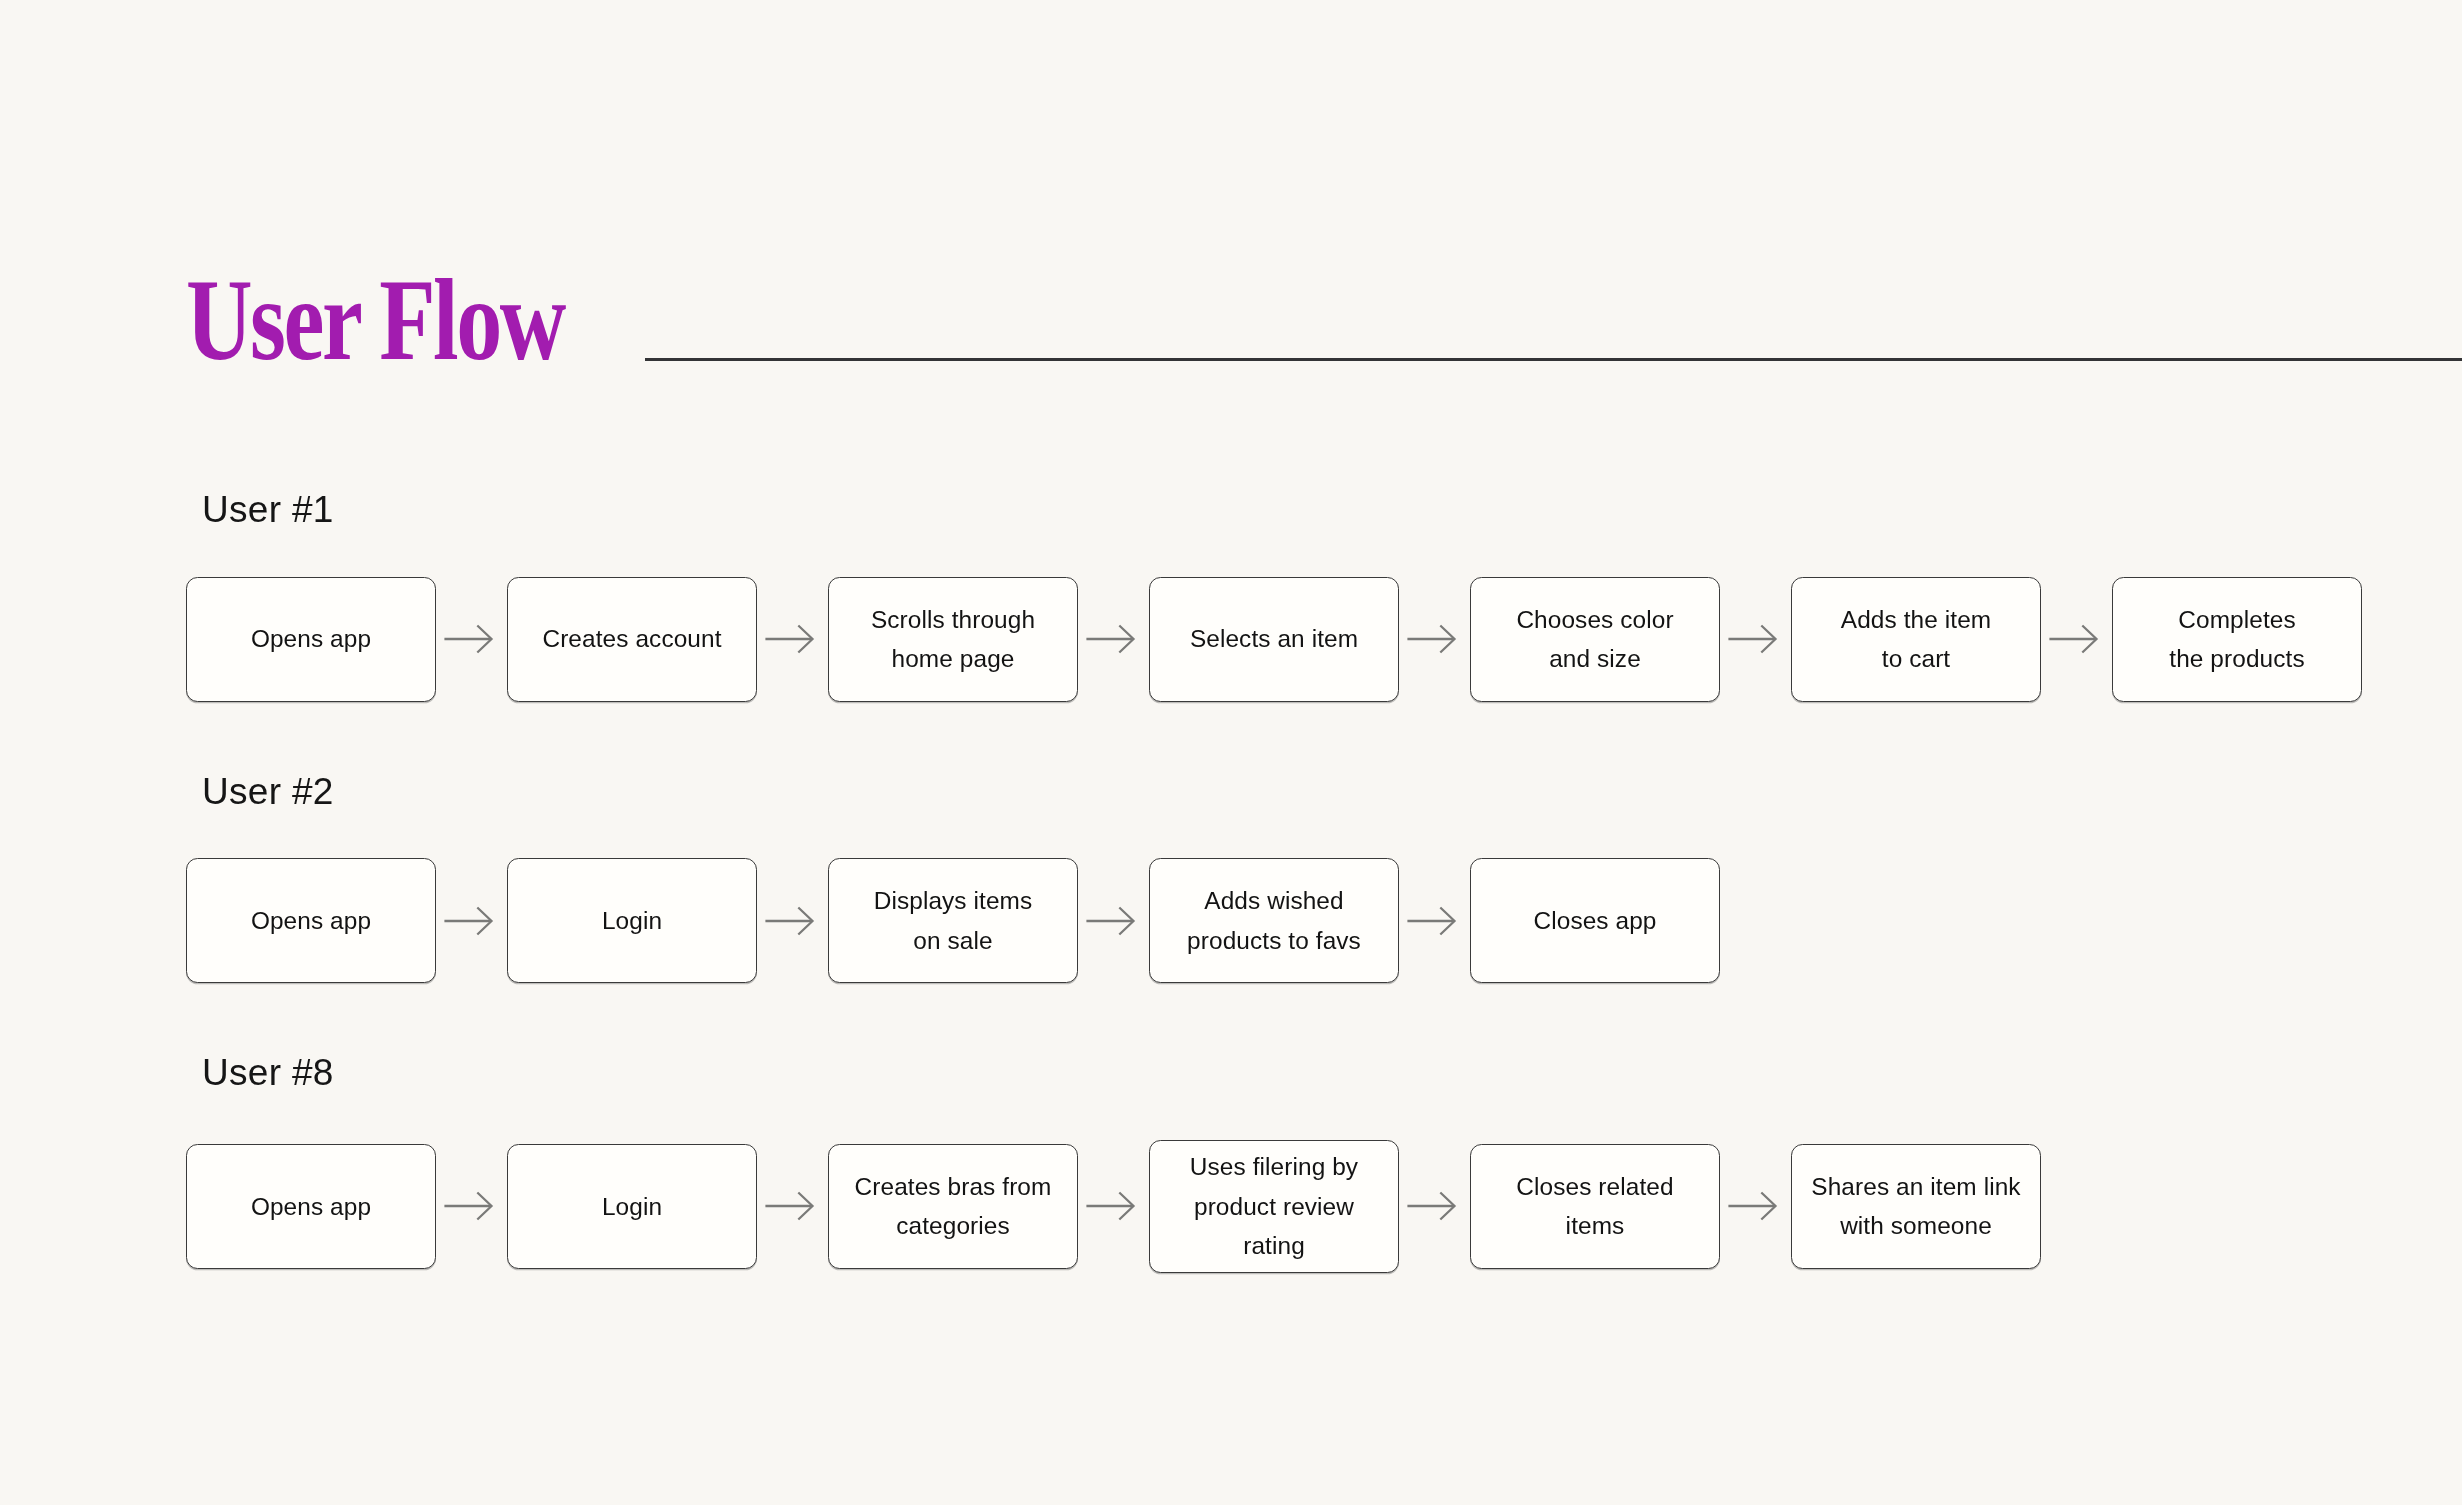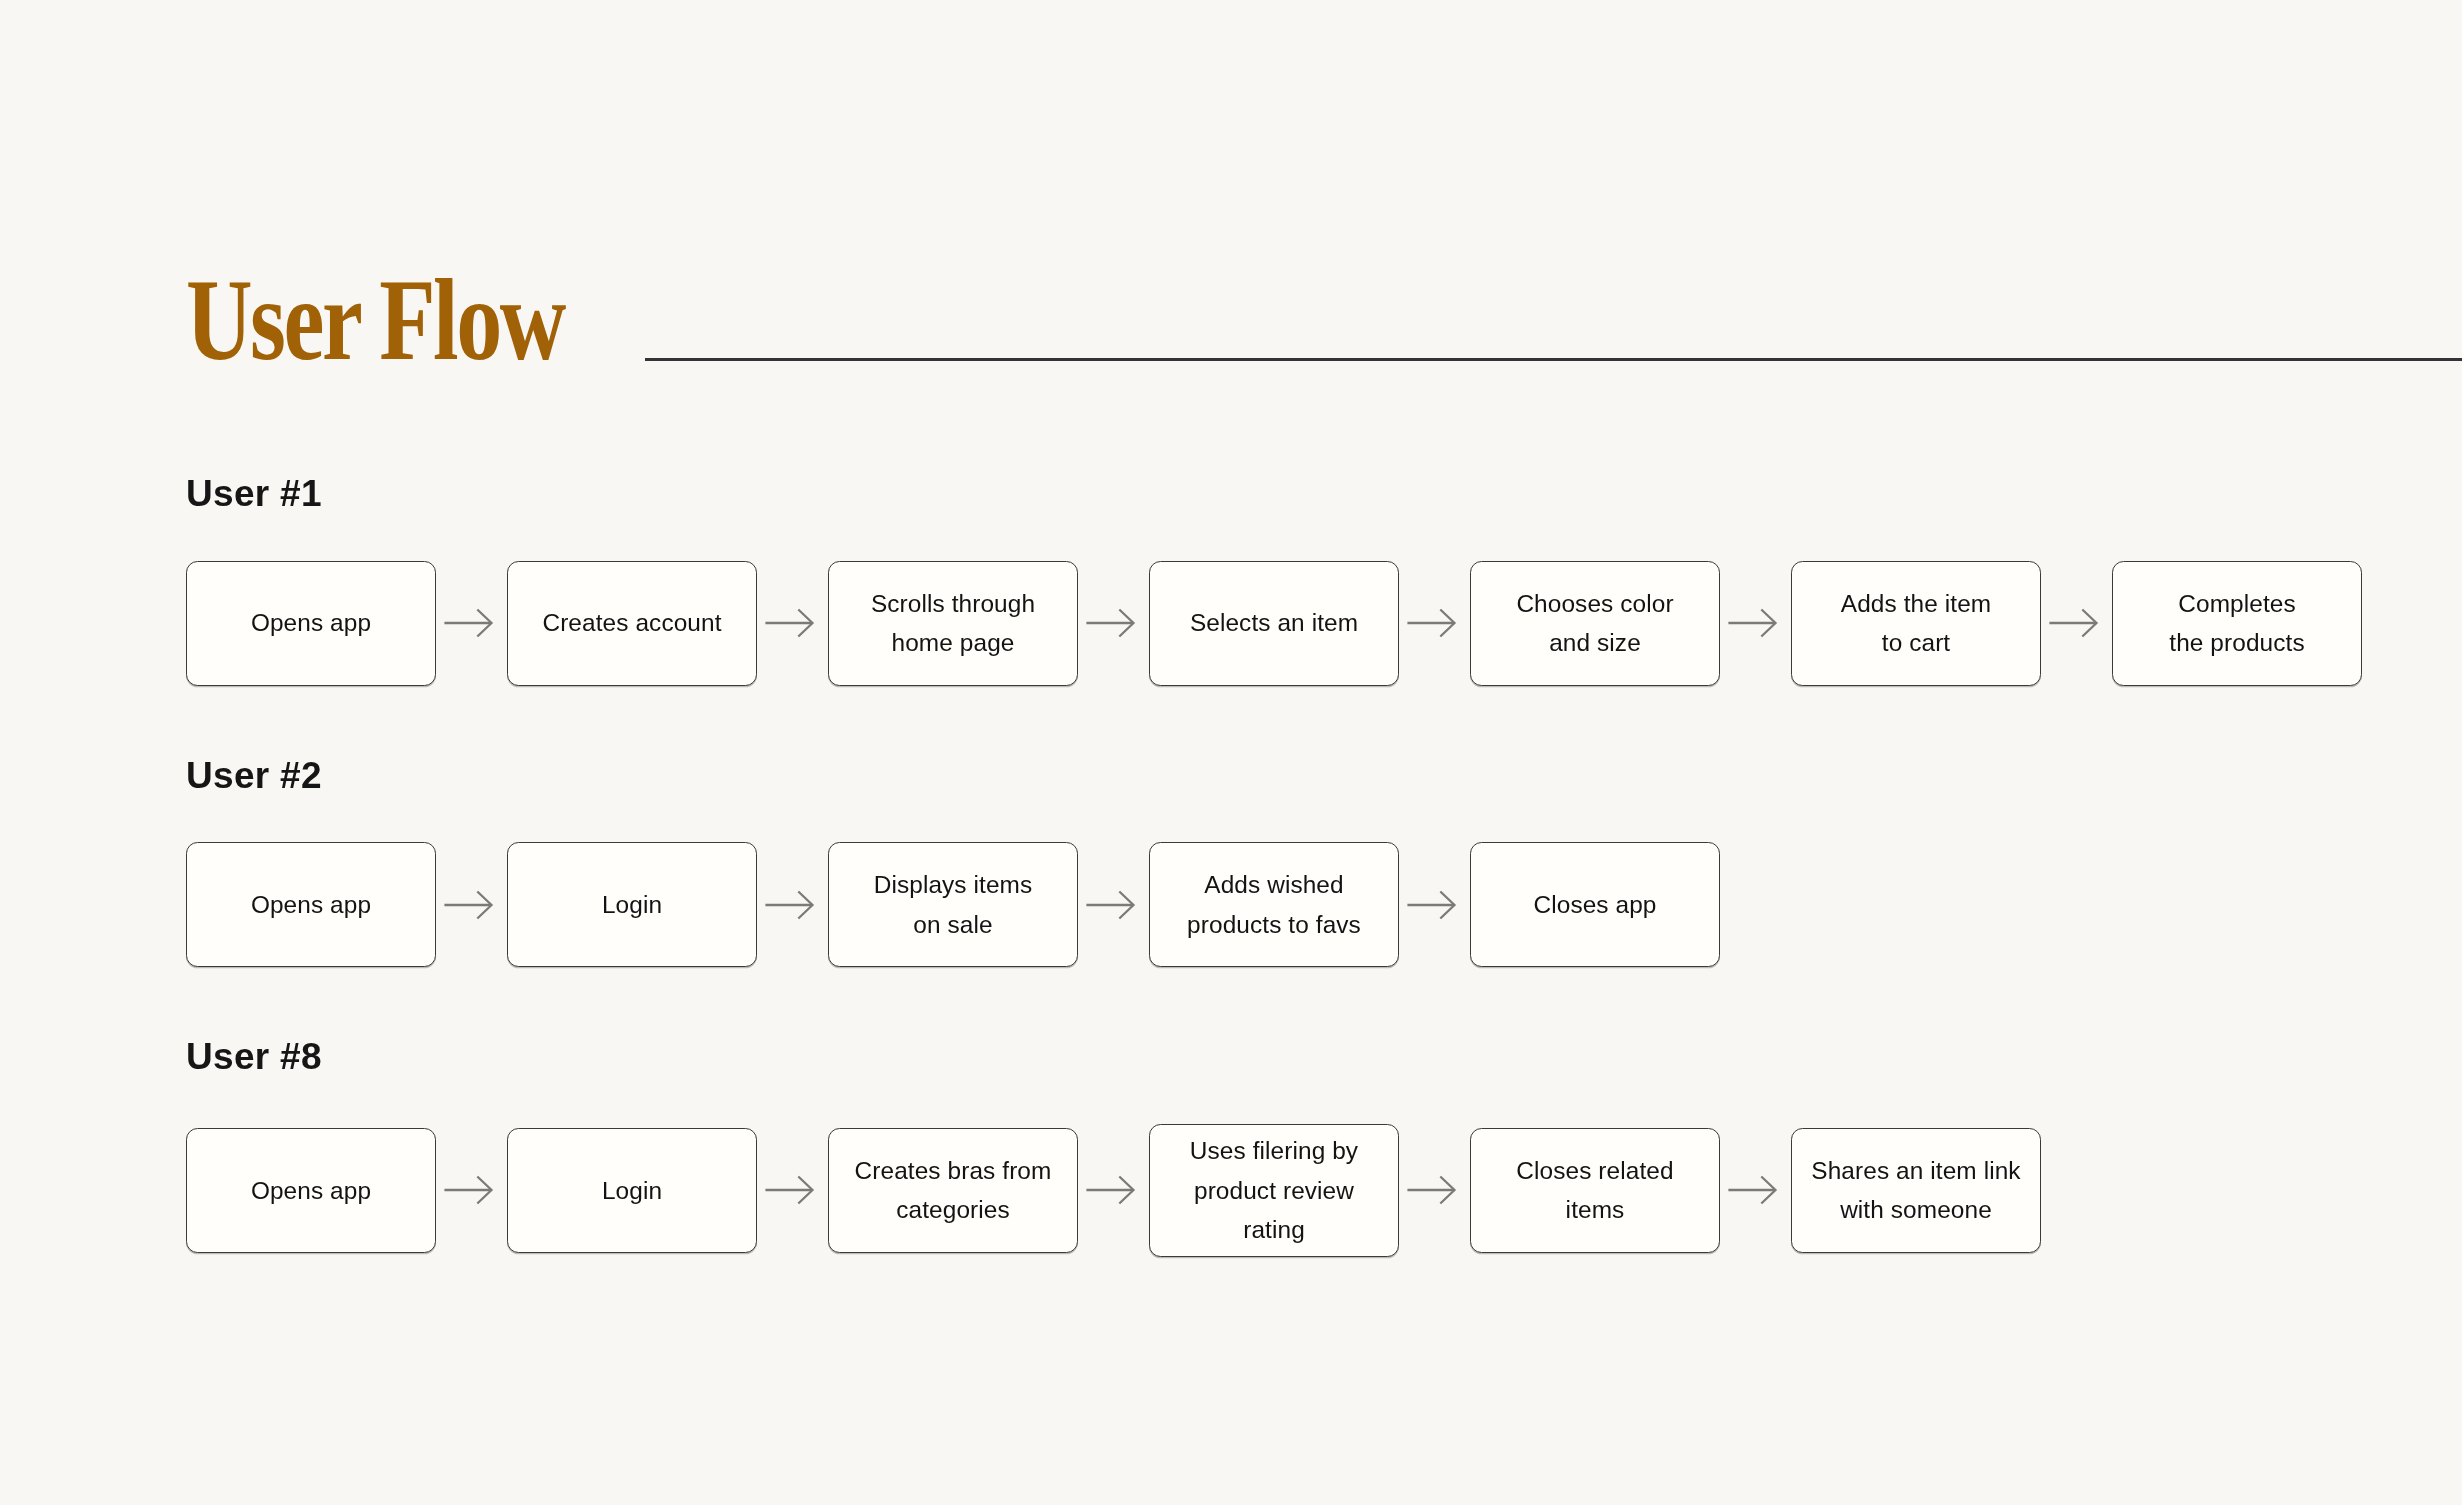--- a/index.html
+++ b/index.html
@@ -27,21 +27,21 @@
     align-items: flex-end;
     padding-left: 186px;
     height: 122px;
   }
   .page-title {
     margin: 0;
     font-family: "Liberation Serif", "DejaVu Serif", serif;
     font-weight: 700;
     font-size: 97px;
     line-height: 1;
-    color: #a16207;
+    color: #a21caf;
     letter-spacing: -2.6px;
     white-space: nowrap;
   }
   .page-title .stretch {
     display: inline-block;
     transform: scale(0.95, 1.2);
     transform-origin: left bottom;
   }
   .title-rule {
     flex: 1 1 auto;
@@ -49,23 +49,23 @@
     background: #343436;
     margin-left: 61px;
     margin-bottom: 16.7px;
   }
   
   .flows {
     padding-left: 186px;
     padding-top: 95px;
   }
   .section-label {
-    margin: 0;
+    margin: 16px;
     font-size: 37px;
-    font-weight: 700;
+    font-weight: 400;
     line-height: 1.15;
     color: #161616;
     letter-spacing: 0.3px;
   }
   .flow-row {
     display: flex;
     align-items: center;
     margin-top: 45px;
     margin-bottom: 69px;
   }

